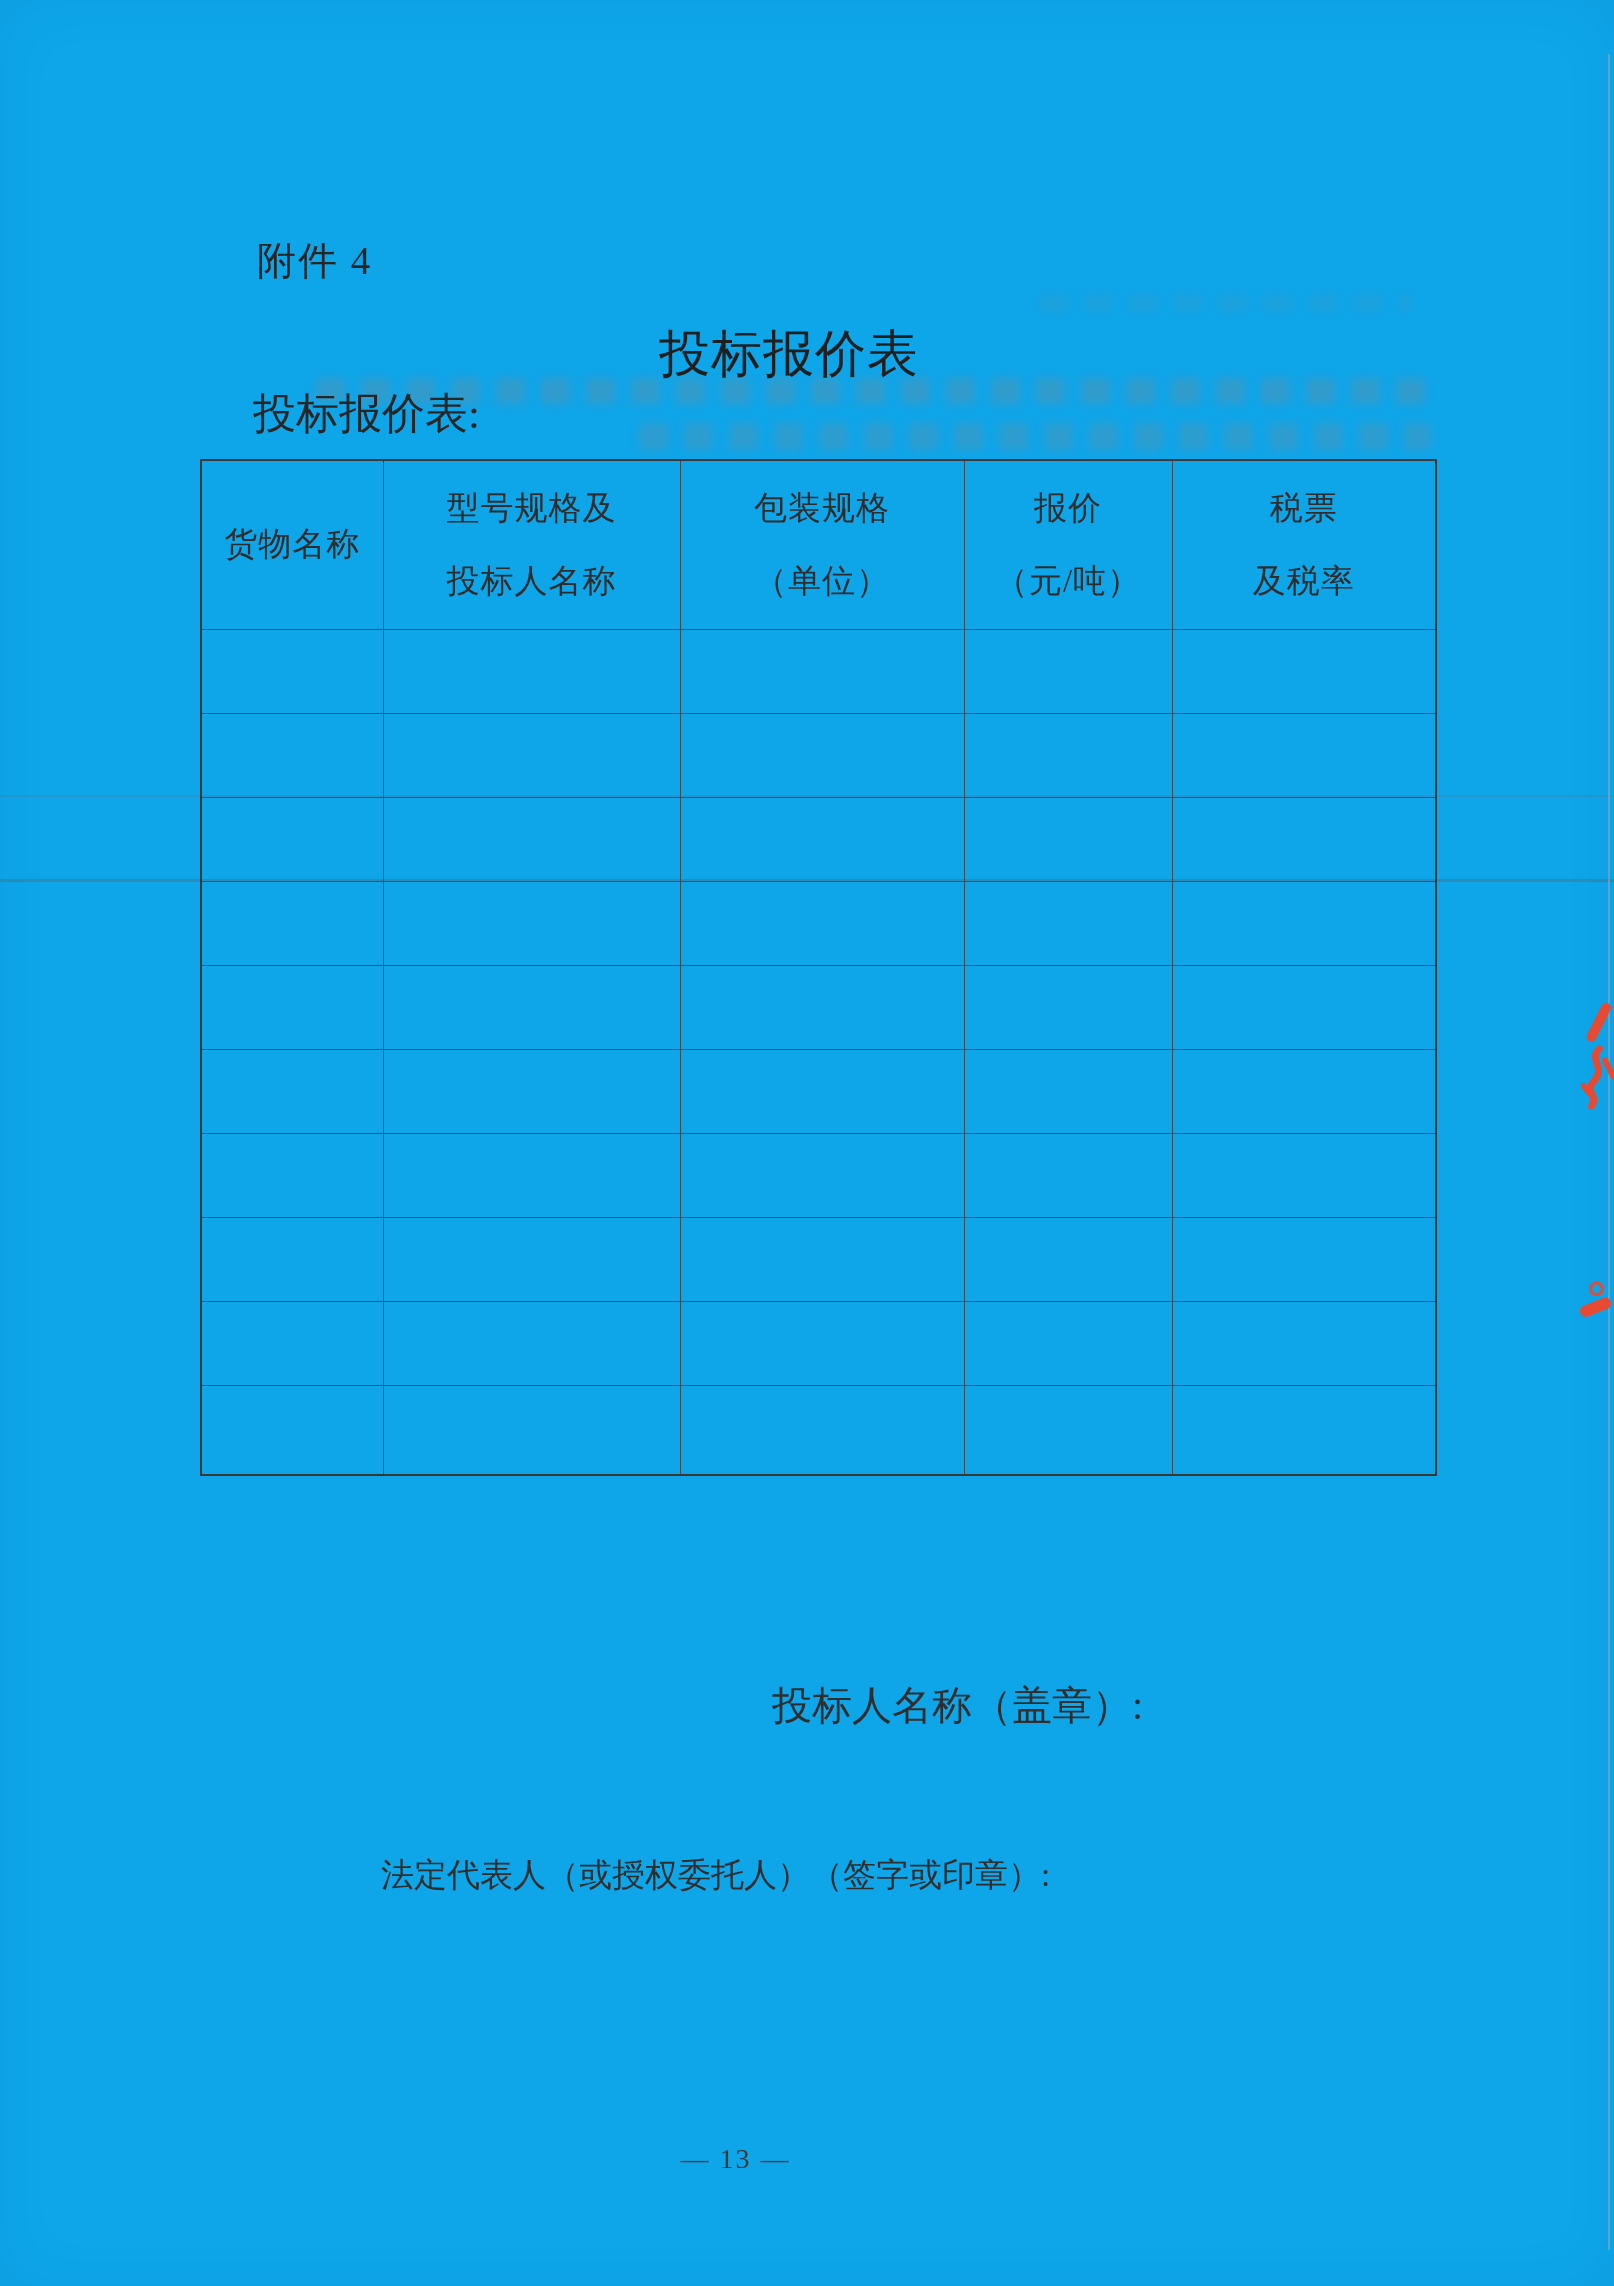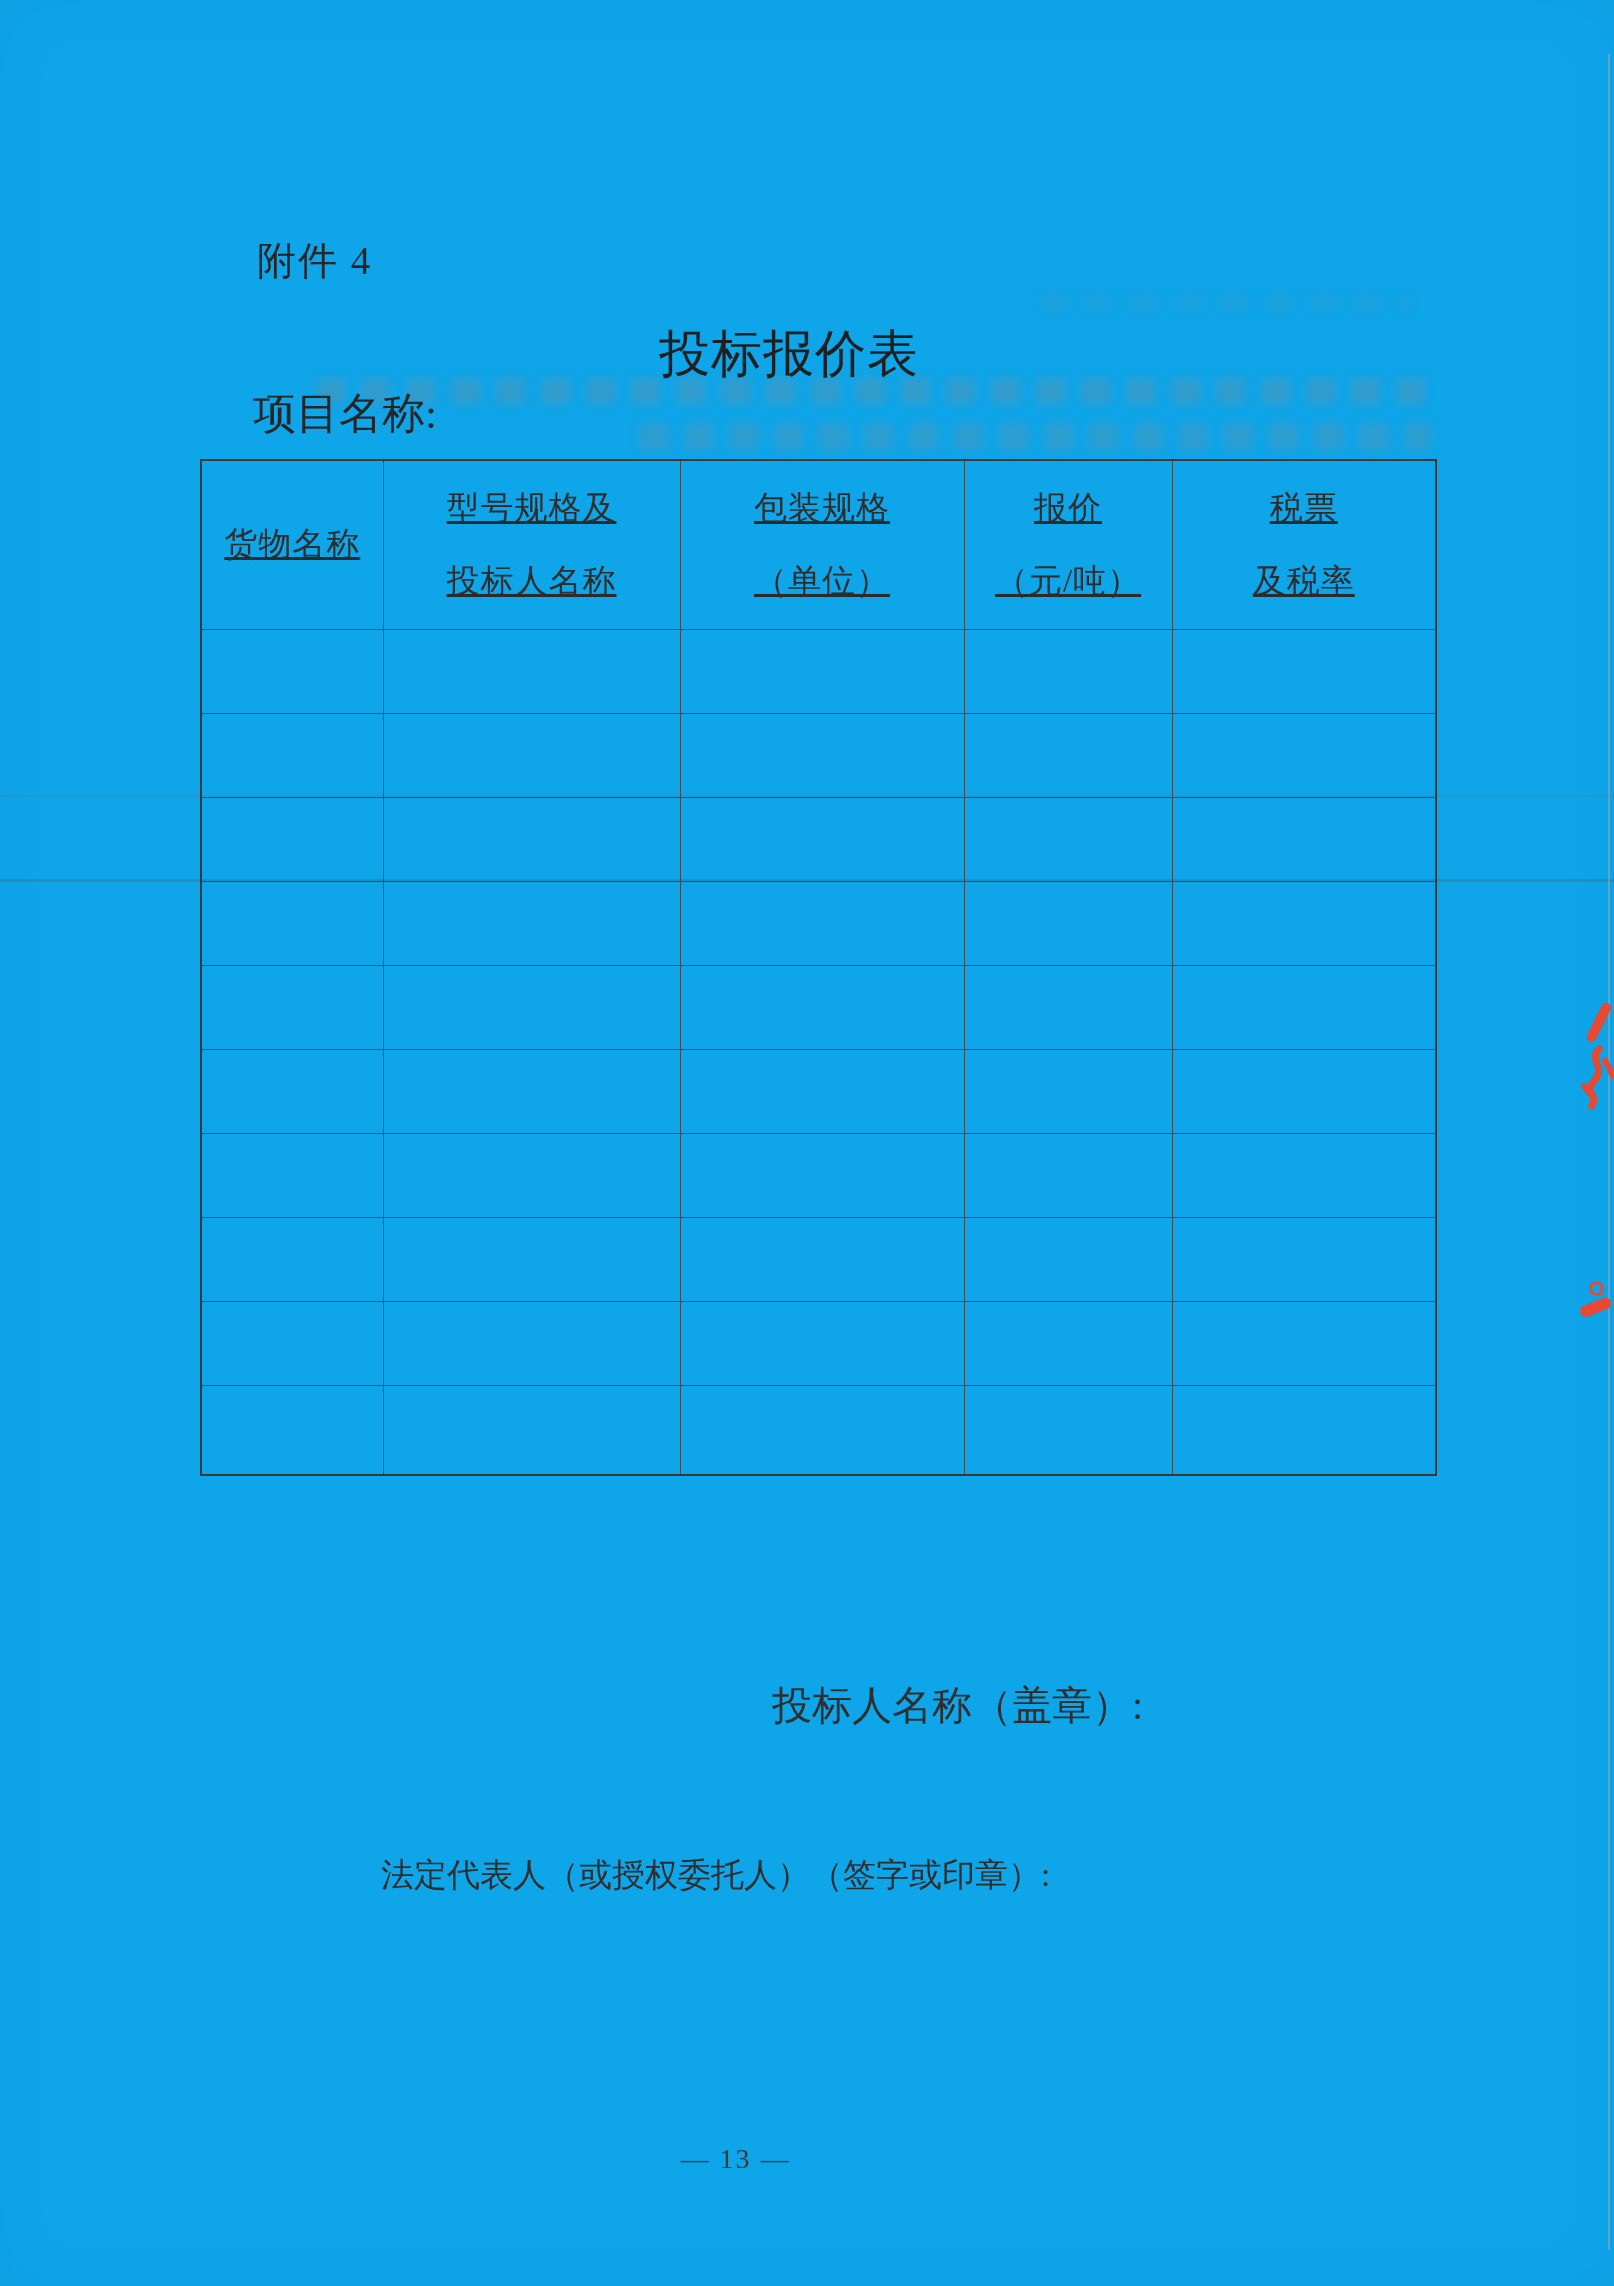--- a/index.html
+++ b/index.html
@@ -44,21 +44,20 @@
   
   table.quote{
     position:absolute;left:200px;top:459px;
     width:1235px;border-collapse:collapse;table-layout:fixed;
     border:2.5px solid #383838;
     background:transparent;
   }
   table.quote th, table.quote td{
     border:1.5px solid #4a4a4a;
     padding:0;
-    text-decoration:underline;
   }
   table.quote thead tr{height:169px;}
   table.quote tbody tr{height:84px;}
   table.quote tbody tr:last-child{height:90px;}
   th .hwrap{
     display:flex;flex-direction:column;align-items:center;justify-content:center;
     gap:40px;height:100%;
     font-size:33px;font-weight:normal;color:#2d2d2d;line-height:1;
     letter-spacing:1px;
   }
@@ -93,21 +92,21 @@
   <div class="ghost g3"></div>
   <div class="ghost g1"></div>
   <div class="ghost g2"></div>
 
   <div class="streak s1"></div>
   <div class="streak s2"></div>
   <div class="edge-right"></div>
 
   <div class="attachment">附件 4</div>
   <div class="doc-title">投标报价表</div>
-  <div class="project-label">项目名称:</div>
+  <div class="project-label">投标报价表:</div>
 
   <table class="quote">
     <colgroup>
       <col style="width:182px">
         <col style="width:297px">
         <col style="width:284px">
       <col style="width:208px">
         <col style="width:264px">
     </colgroup>
     <thead>

